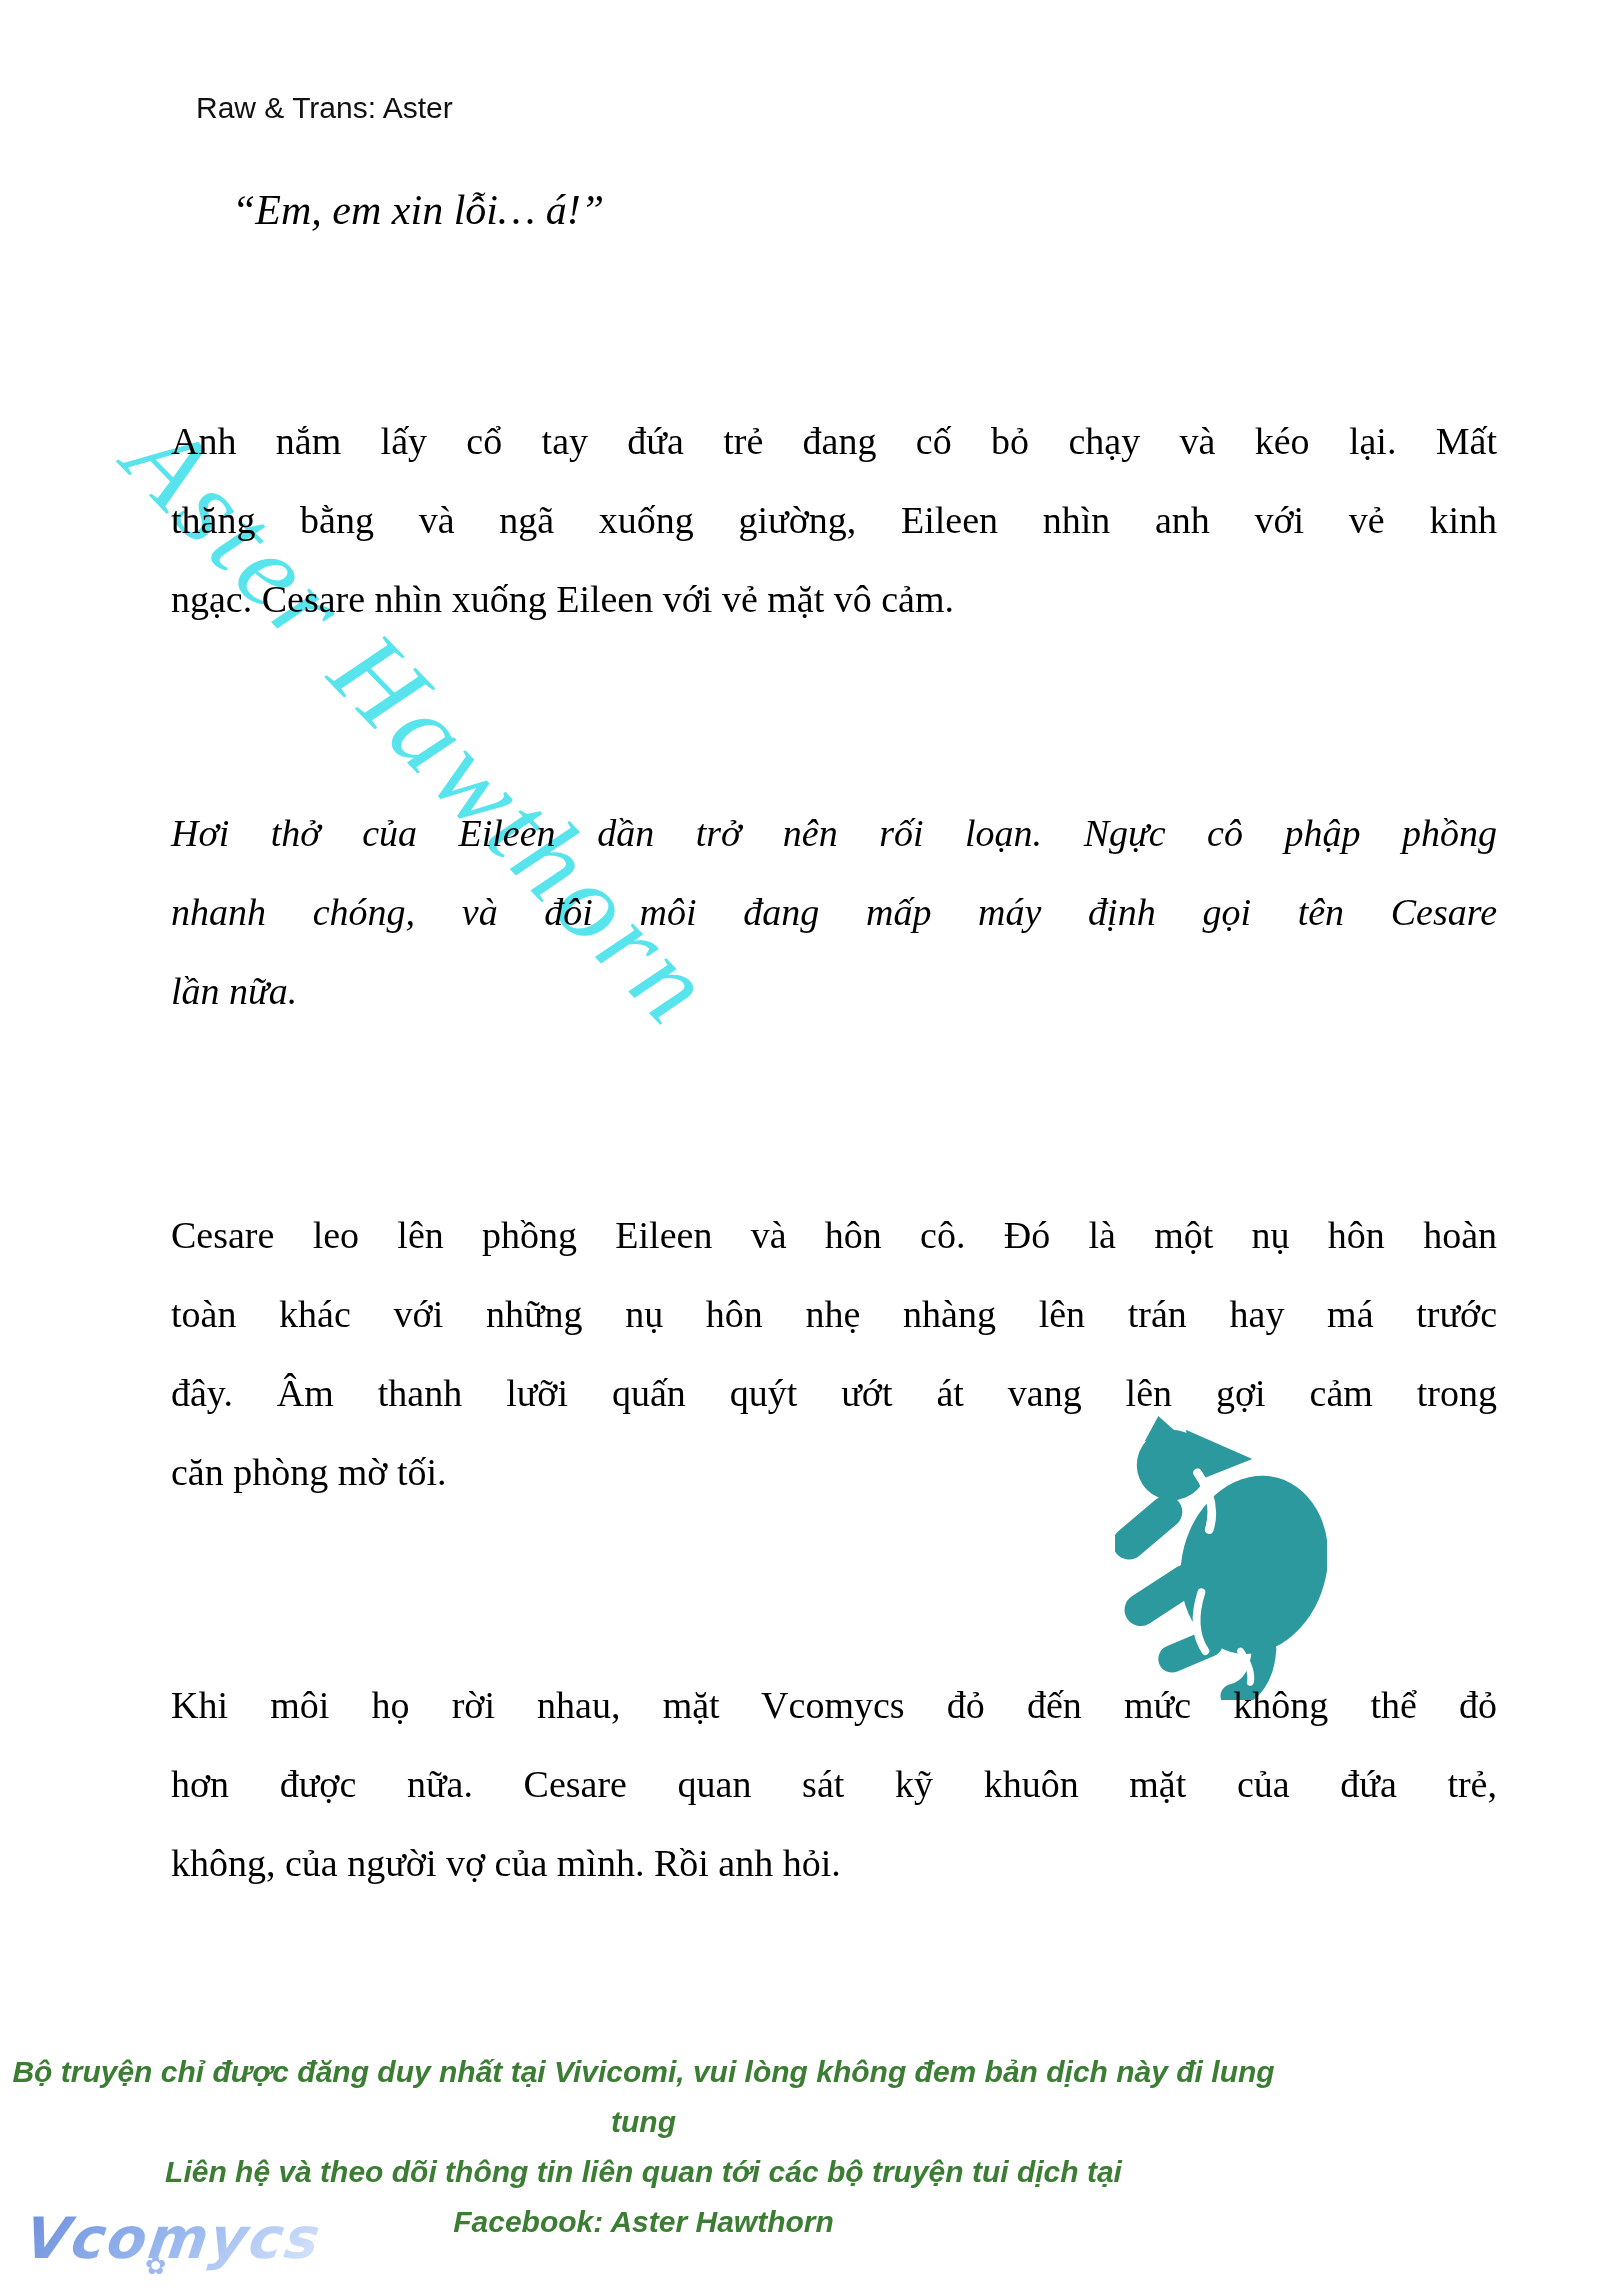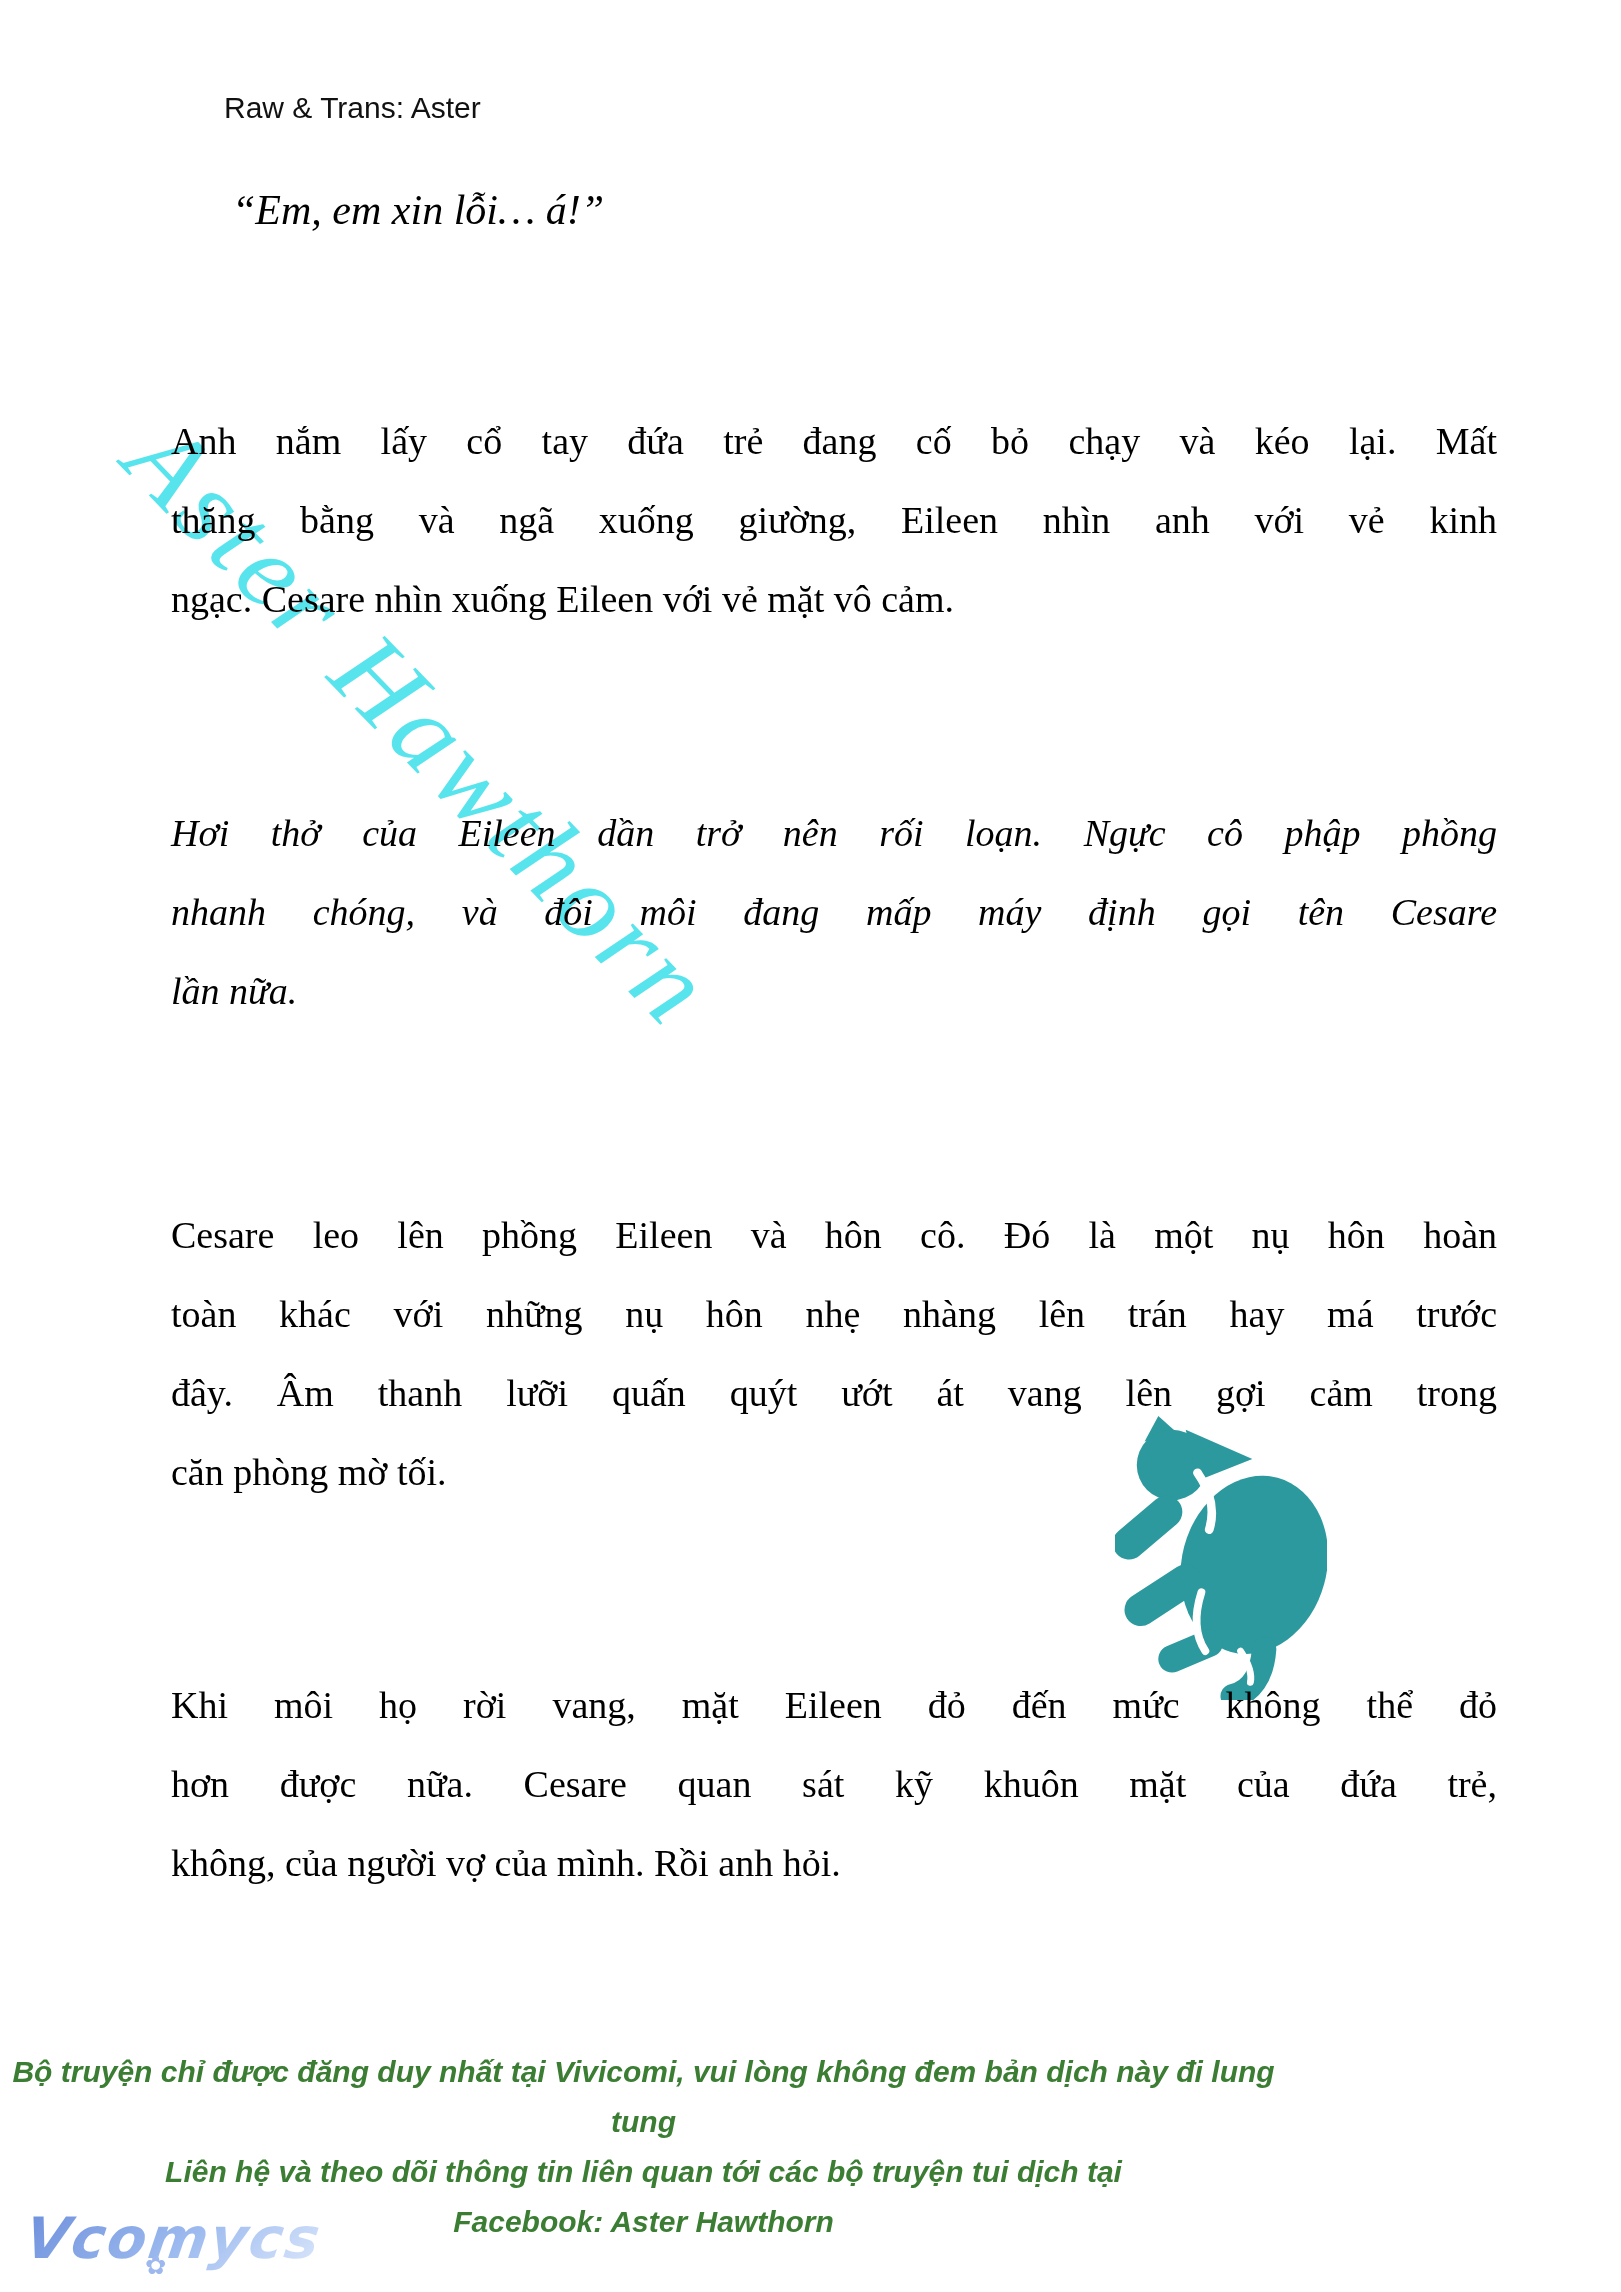--- a/index.html
+++ b/index.html
@@ -8,21 +8,21 @@
     width:1621px;height:2293px;
     background:#ffffff;
     overflow:hidden;
     font-family:"Liberation Serif", serif;
     color:#000;
   }
   
   .doc-header{
     position:absolute;left:196px;top:91px;
     font-family:"Liberation Sans", sans-serif;
-    font-size:30px;color:#111;white-space:nowrap;margin-left:28px;
+    font-size:30px;color:#111;white-space:nowrap;
   }
   
   .quote{
     position:absolute;left:200px;top:186px;
     font-style:italic;font-size:42px;white-space:nowrap;margin-left:32px;
   }
   
   .para{
     position:absolute;left:171px;width:1326px;
     font-size:38px;line-height:79px;
@@ -91,21 +91,21 @@
   </div>
 
   <div class="para p3">
     <span class="line j">Cesare leo lên phồng Eileen và hôn cô. Đó là một nụ hôn hoàn</span>
     <span class="line j">toàn khác với những nụ hôn nhẹ nhàng lên trán hay má trước</span>
     <span class="line j">đây. Âm thanh lưỡi quấn quýt ướt át vang lên gợi cảm trong</span>
     <span class="line">căn phòng mờ tối.</span>
   </div>
 
   <div class="para p4">
-    <span class="line j">Khi môi họ rời vang, mặt Eileen đỏ đến mức không thể đỏ</span>
+    <span class="line j">Khi môi họ rời nhau, mặt Vcomycs đỏ đến mức không thể đỏ</span>
     <span class="line j">hơn được nữa. Cesare quan sát kỹ khuôn mặt của đứa trẻ,</span>
     <span class="line">không, của người vợ của mình. Rồi anh hỏi.</span>
   </div>
 
   <svg class="cat" width="212" height="284" viewBox="0 0 216 290" xmlns="http://www.w3.org/2000/svg">
     <g fill="#2b999d" stroke="none">
       <path d="M30,26 L44,0 L62,16 Z"></path>
       <circle cx="58" cy="50" r="36"></circle>
       <path d="M72,14 L140,44 L84,66 Z"></path>
       <ellipse cx="142" cy="152" rx="74" ry="92" transform="rotate(15 142 152)"></ellipse>

